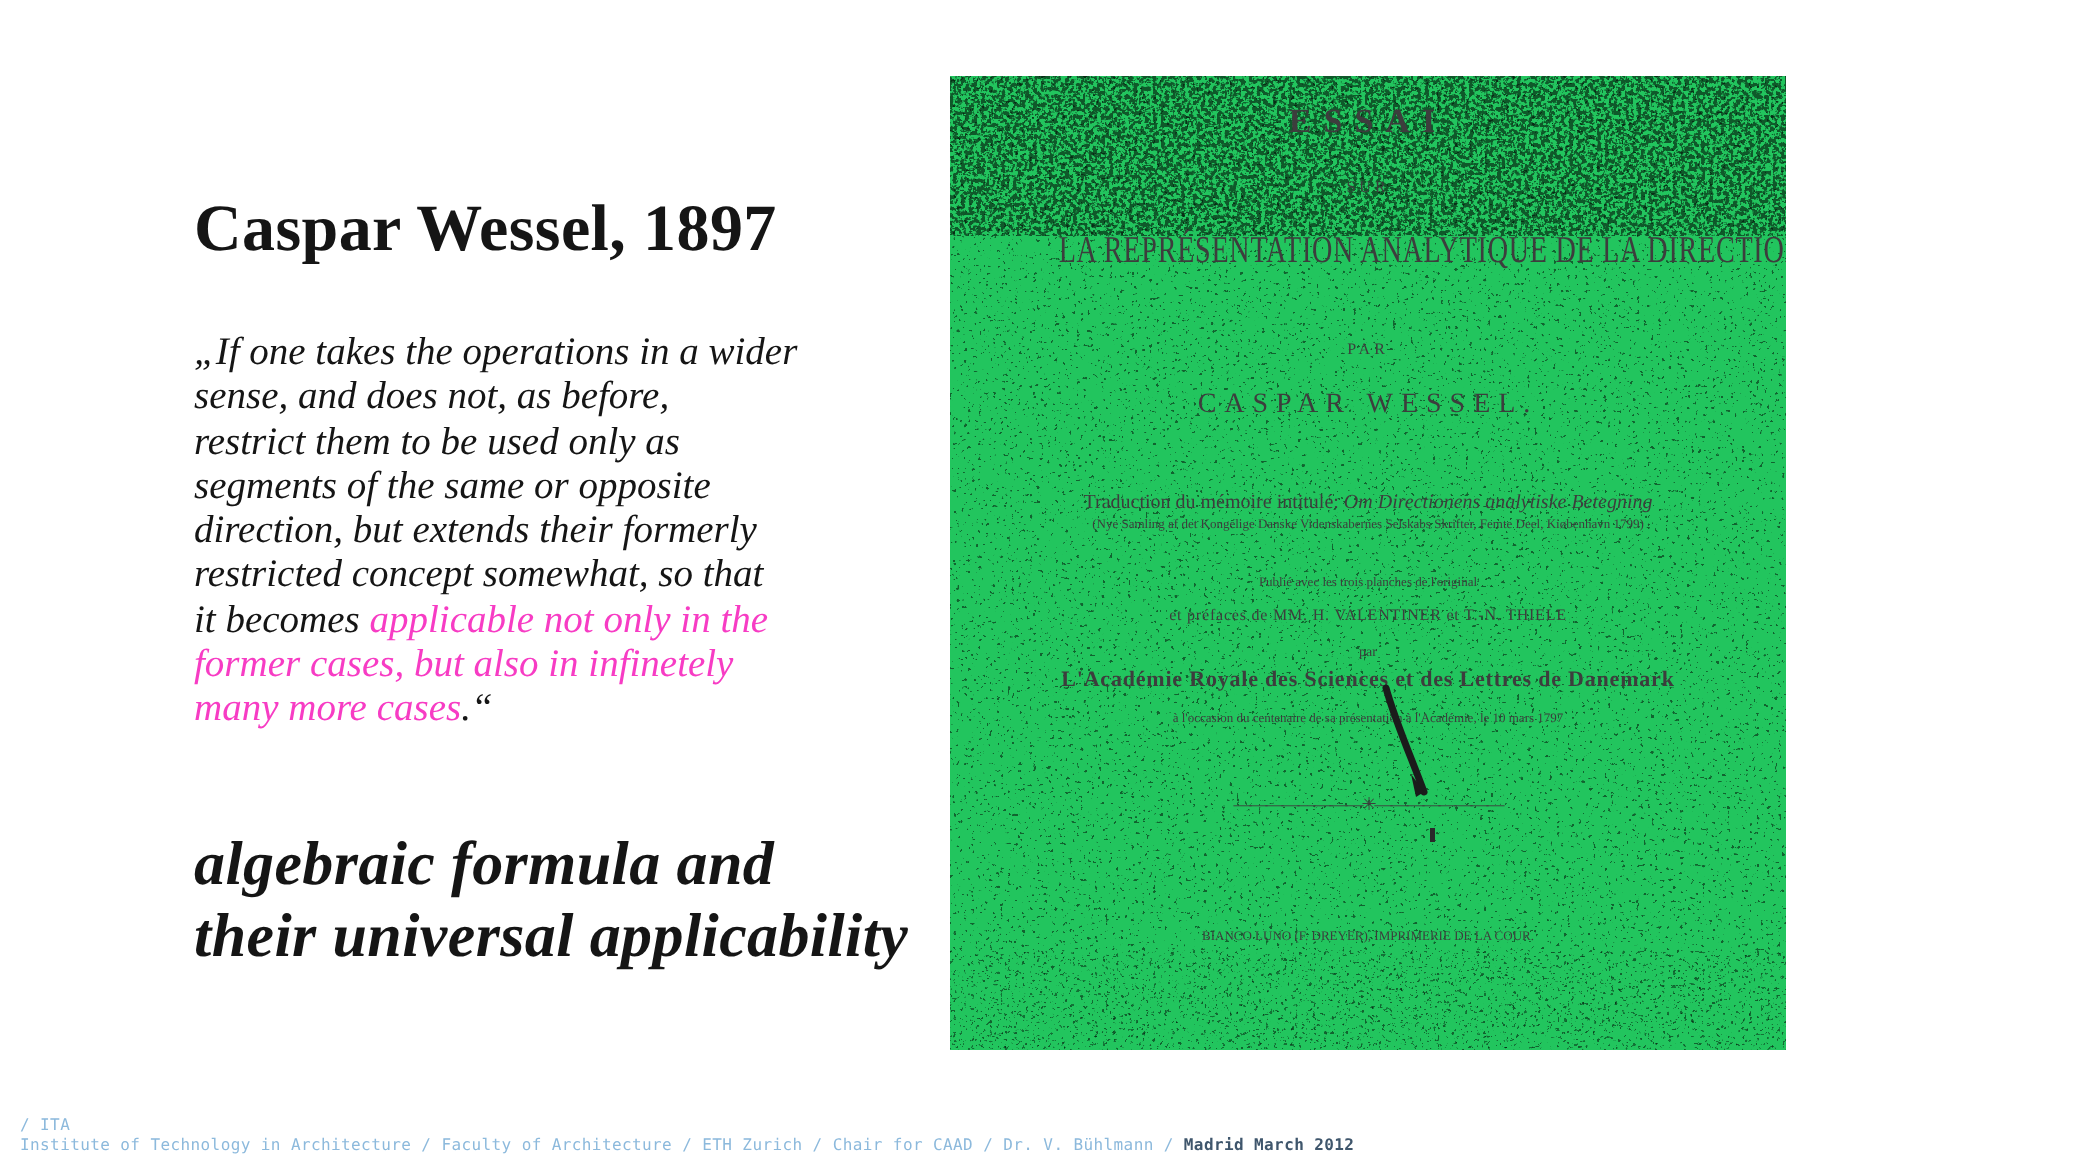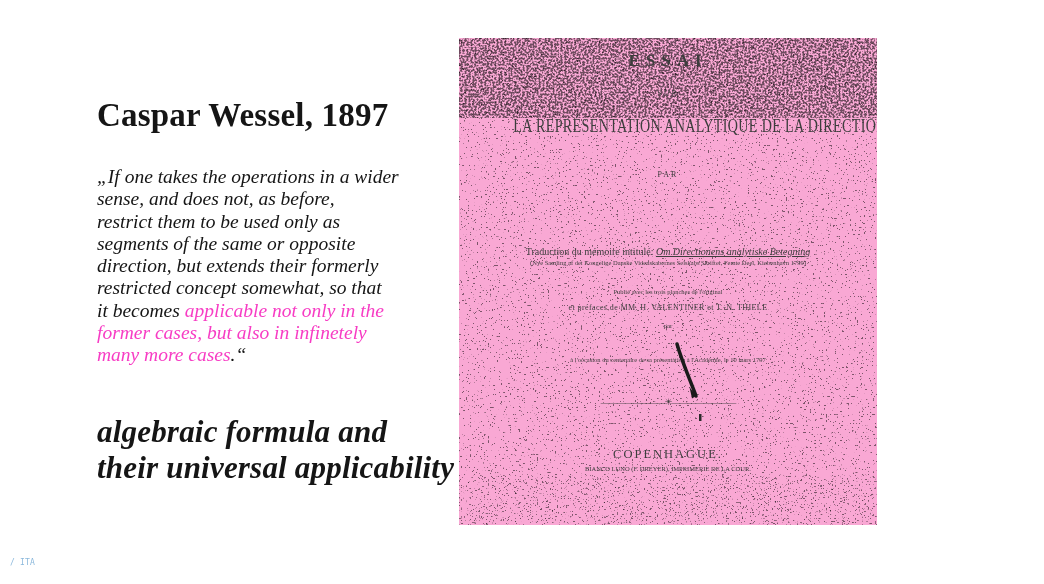--- a/index.html
+++ b/index.html
@@ -18,35 +18,35 @@
     font-size:19.5px;line-height:22.3px;white-space:pre-line;font-style:italic;
   }
   .quote .hl{color:var(--accent-pink,#f73cc4);}
   .subtitle{
     position:absolute;left:97px;top:414px;margin:0;
     font-size:31px;line-height:36px;font-style:italic;font-weight:bold;
     white-space:pre-line;letter-spacing:0.2px;
   }
   
   .scan{
-    position:absolute;left:459px;top:38px;width:418px;height:487px;
-    background:#f9a8d4;overflow:hidden;
+    position:absolute;left:475px;top:38px;width:418px;height:487px;
+    background:#22c55e;overflow:hidden;
   }
   .scan svg.noise{position:absolute;left:0;top:0;}
   .scan .ln{
     position:absolute;left:0;width:100%;text-align:center;
     color:var(--scan-ink,#3d3d3d);white-space:nowrap;line-height:1;
   }
   .ln-essai{top:14px;font-size:17px;letter-spacing:6px;font-weight:bold;color:#2e2e2e;}
   .ln-sur{top:52px;font-size:8px;letter-spacing:2px;color:#666;}
   .ln-maintitle{top:78px;font-size:19px;letter-spacing:0.5px;color:#282828;transform:scaleX(0.74);transform-origin:center;}
   .ln-par{top:133px;font-size:8px;letter-spacing:2px;color:#555;}
   .ln-author{top:158px;font-size:14px;letter-spacing:4px;color:#383838;}
   .ln-trad{top:209px;font-size:10px;color:#474747;}
-  .ln-trad .it{font-style:italic;text-decoration:underline;}
+  .ln-trad .it{font-style:italic;}
   .ln-tradsub{top:222px;font-size:6.5px;color:#8a8a8a;filter:blur(0.3px);}
   .ln-publie{top:251px;font-size:6.5px;color:#7d7d7d;filter:blur(0.3px);}
   .ln-prefaces{top:266px;font-size:8px;color:#4a4a4a;letter-spacing:0.4px;}
   .ln-par2{top:285px;font-size:7px;color:#666;}
   .ln-academie{top:297px;font-size:11px;font-weight:bold;color:#3a3a3a;letter-spacing:0.4px;}
   .ln-centenaire{top:319px;font-size:6.5px;color:#949494;filter:blur(0.3px);}
   .ln-divider{top:360px;font-size:9px;color:#555;letter-spacing:-1px;}
   .ln-city{top:410px;font-size:12.5px;letter-spacing:2px;color:#3a3a3a;}
   .ln-printer{top:428px;font-size:6.5px;color:#767676;}
   .ln-year{top:446px;font-size:9px;color:#555;}
@@ -100,34 +100,36 @@
       </defs>
       <rect x="0" y="0" width="418" height="487" filter="url(#spSparse)"></rect>
       <rect x="0" y="0" width="418" height="80" filter="url(#spDense)"></rect>
       <rect x="0" y="437" width="418" height="50" filter="url(#spSparse)" opacity="0.85"></rect>
     </svg>
 
     <div class="ln ln-essai">ESSAI</div>
     <div class="ln ln-sur">SUR</div>
     <div class="ln ln-maintitle">LA REPRÉSENTATION ANALYTIQUE DE LA DIRECTION,</div>
     <div class="ln ln-par">PAR</div>
+    <div class="ln ln-author">CASPAR WESSEL.</div>
     <div class="ln ln-trad"><span>Traduction du mémoire intitulé: </span><span class="it">Om Directionens analytiske Betegning</span></div>
     <div class="ln ln-tradsub">(Nye Samling af det Kongelige Danske Videnskabernes Selskabs Skrifter, Femte Deel, Kiøbenhavn 1799)</div>
     <div class="ln ln-publie">Publié avec les trois planches de l'original</div>
     <div class="ln ln-prefaces">et préfaces de MM. H. VALENTINER et T.-N. THIELE</div>
     <div class="ln ln-par2">par</div>
+    <div class="ln ln-academie">L'Académie Royale des Sciences et des Lettres de Danemark</div>
     <div class="ln ln-centenaire">à l'occasion du centenaire de sa présentation à l'Académie, le 10 mars 1797</div>
     <div class="ln ln-divider">――――――――✳――――――――</div>
-    <div class="ln ln-city">COPENHAGUE.</div>
     <div class="ln ln-printer">BIANCO LUNO (F. DREYER), IMPRIMERIE DE LA COUR.</div>
 
     <svg class="penmark" width="40" height="90" viewBox="0 0 40 90" aria-hidden="true">
       <path d="M8,6 C13,24 22,44 27,58" stroke="#1b1b1b" stroke-width="3.5" fill="none" stroke-linecap="round"></path>
       <path d="M27,58 l-6.5,-9 l2.5,11.5 z" fill="#1b1b1b"></path>
       <rect x="30" y="76" width="2.5" height="7" fill="#2a2a2a"></rect>
     </svg>
   </div>
 
   <div class="footer">
     <div>/ ITA</div>
+    <div><span>Institute of Technology in Architecture / Faculty of Architecture / ETH Zurich / Chair for CAAD / Dr. V. Bühlmann / </span><span class="dark">Madrid March 2012</span></div>
   </div>
 
 </div>
 
 </body></html>

